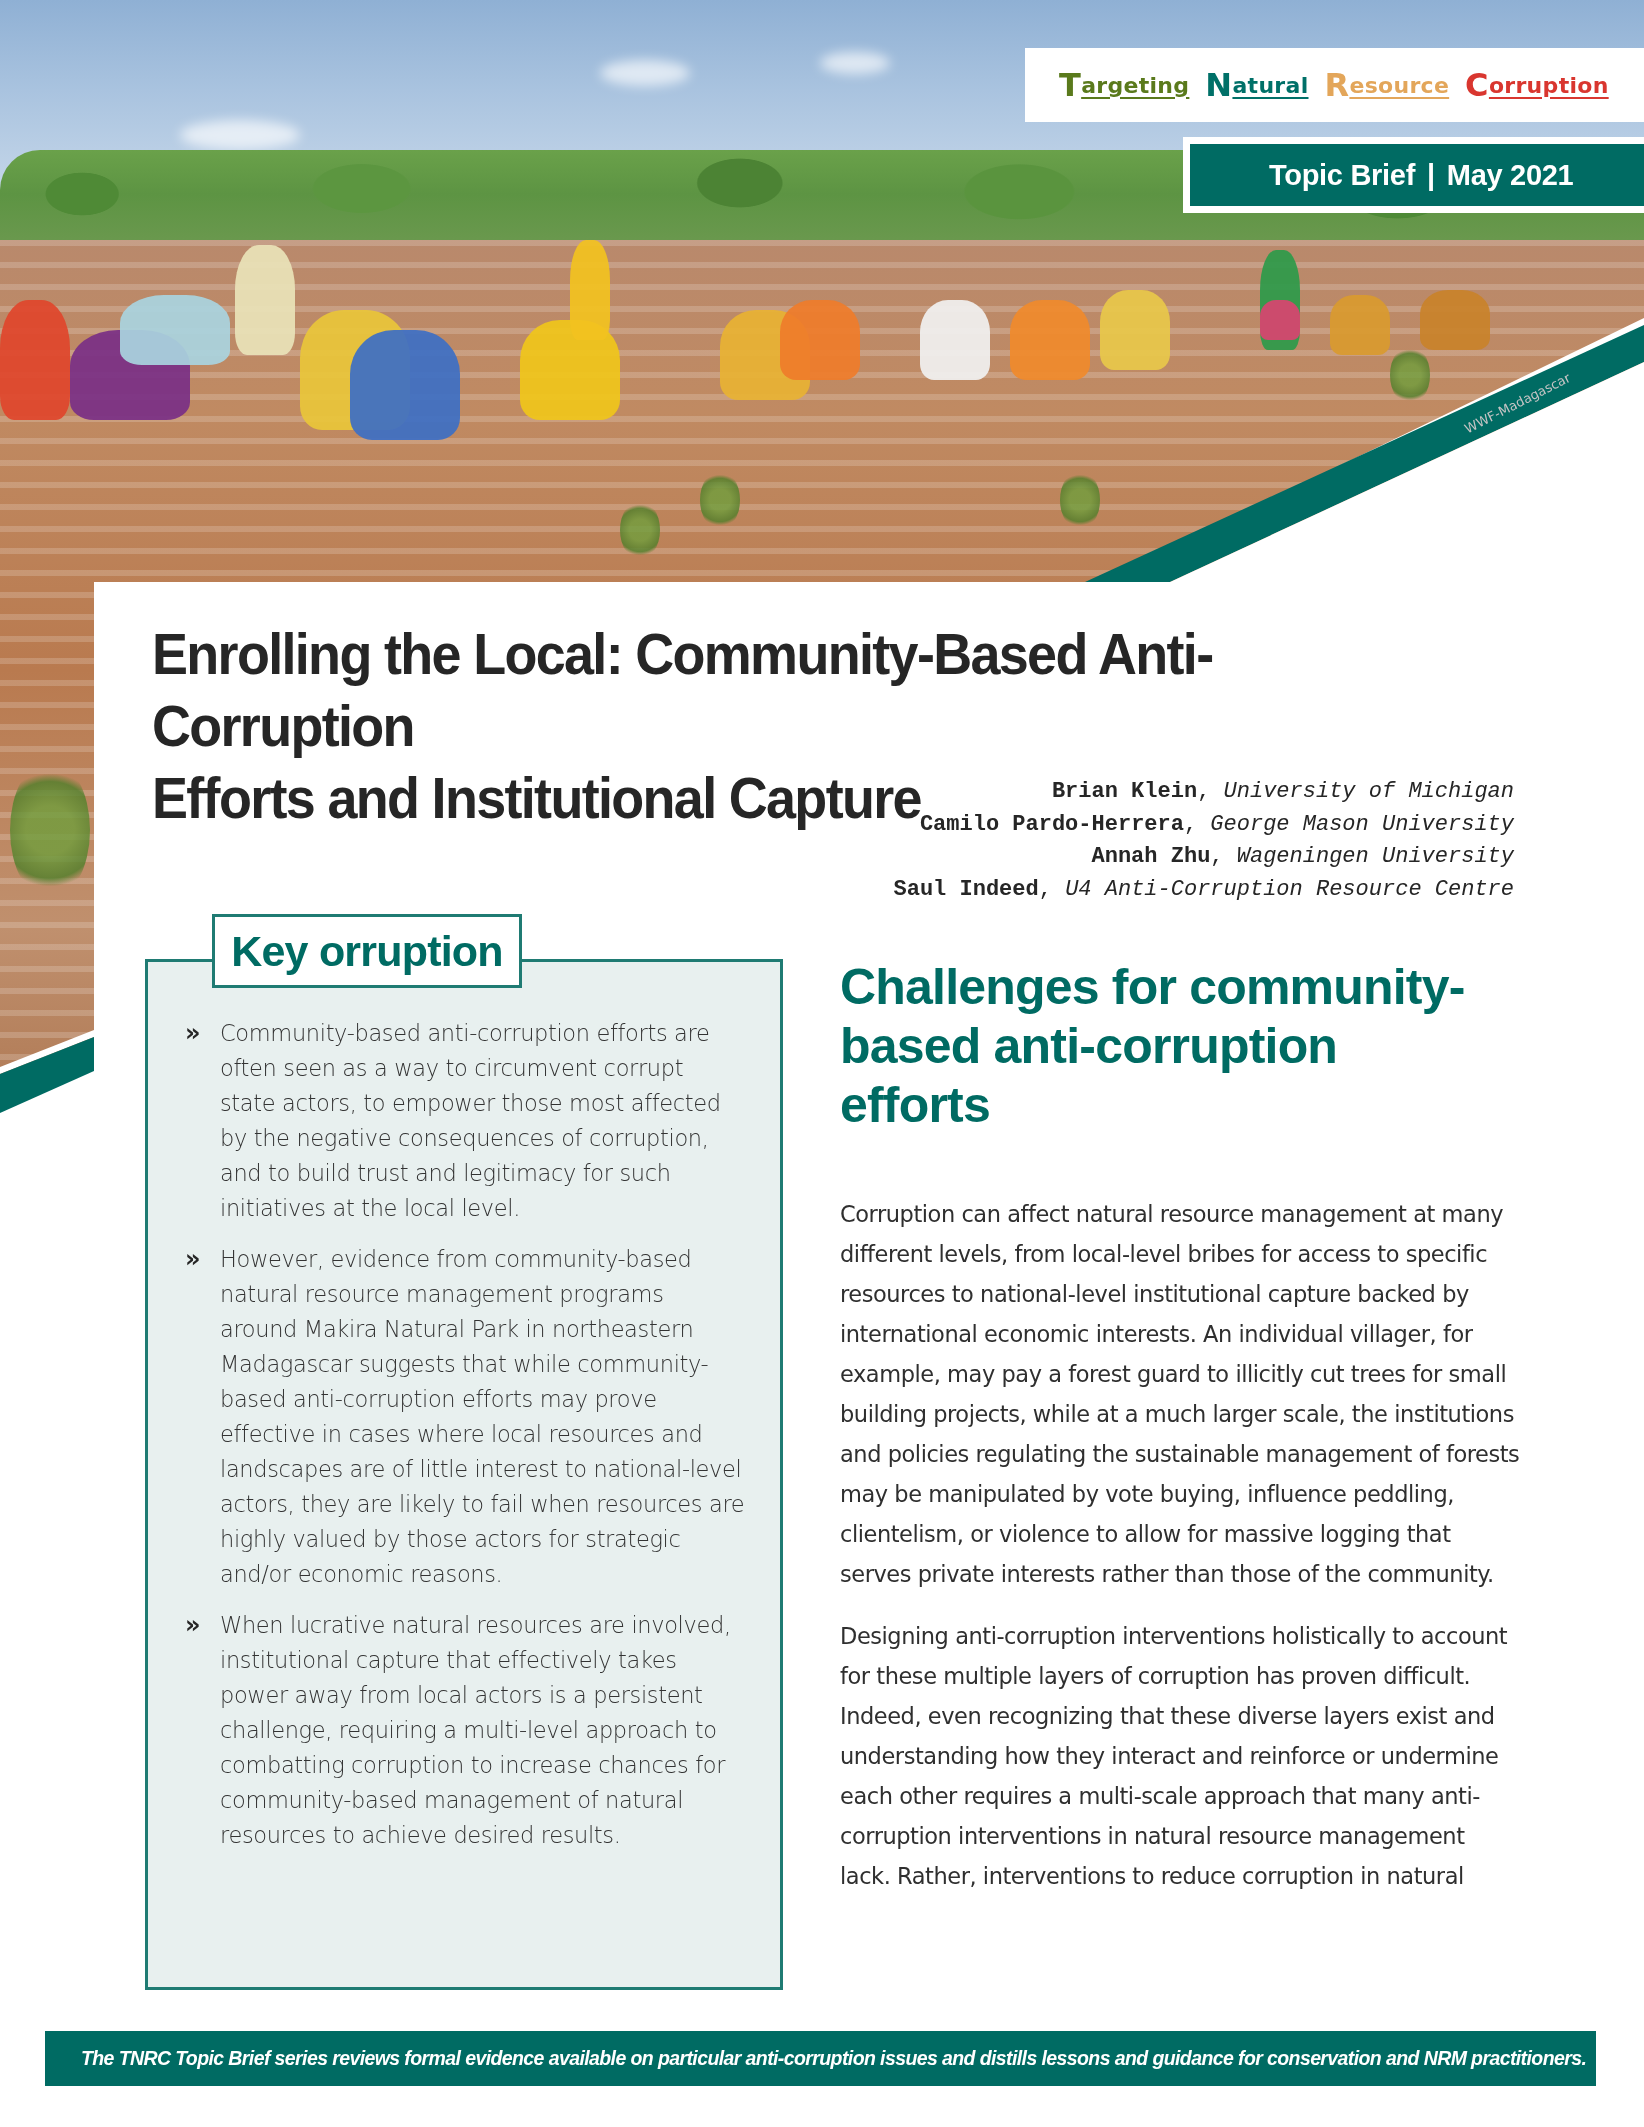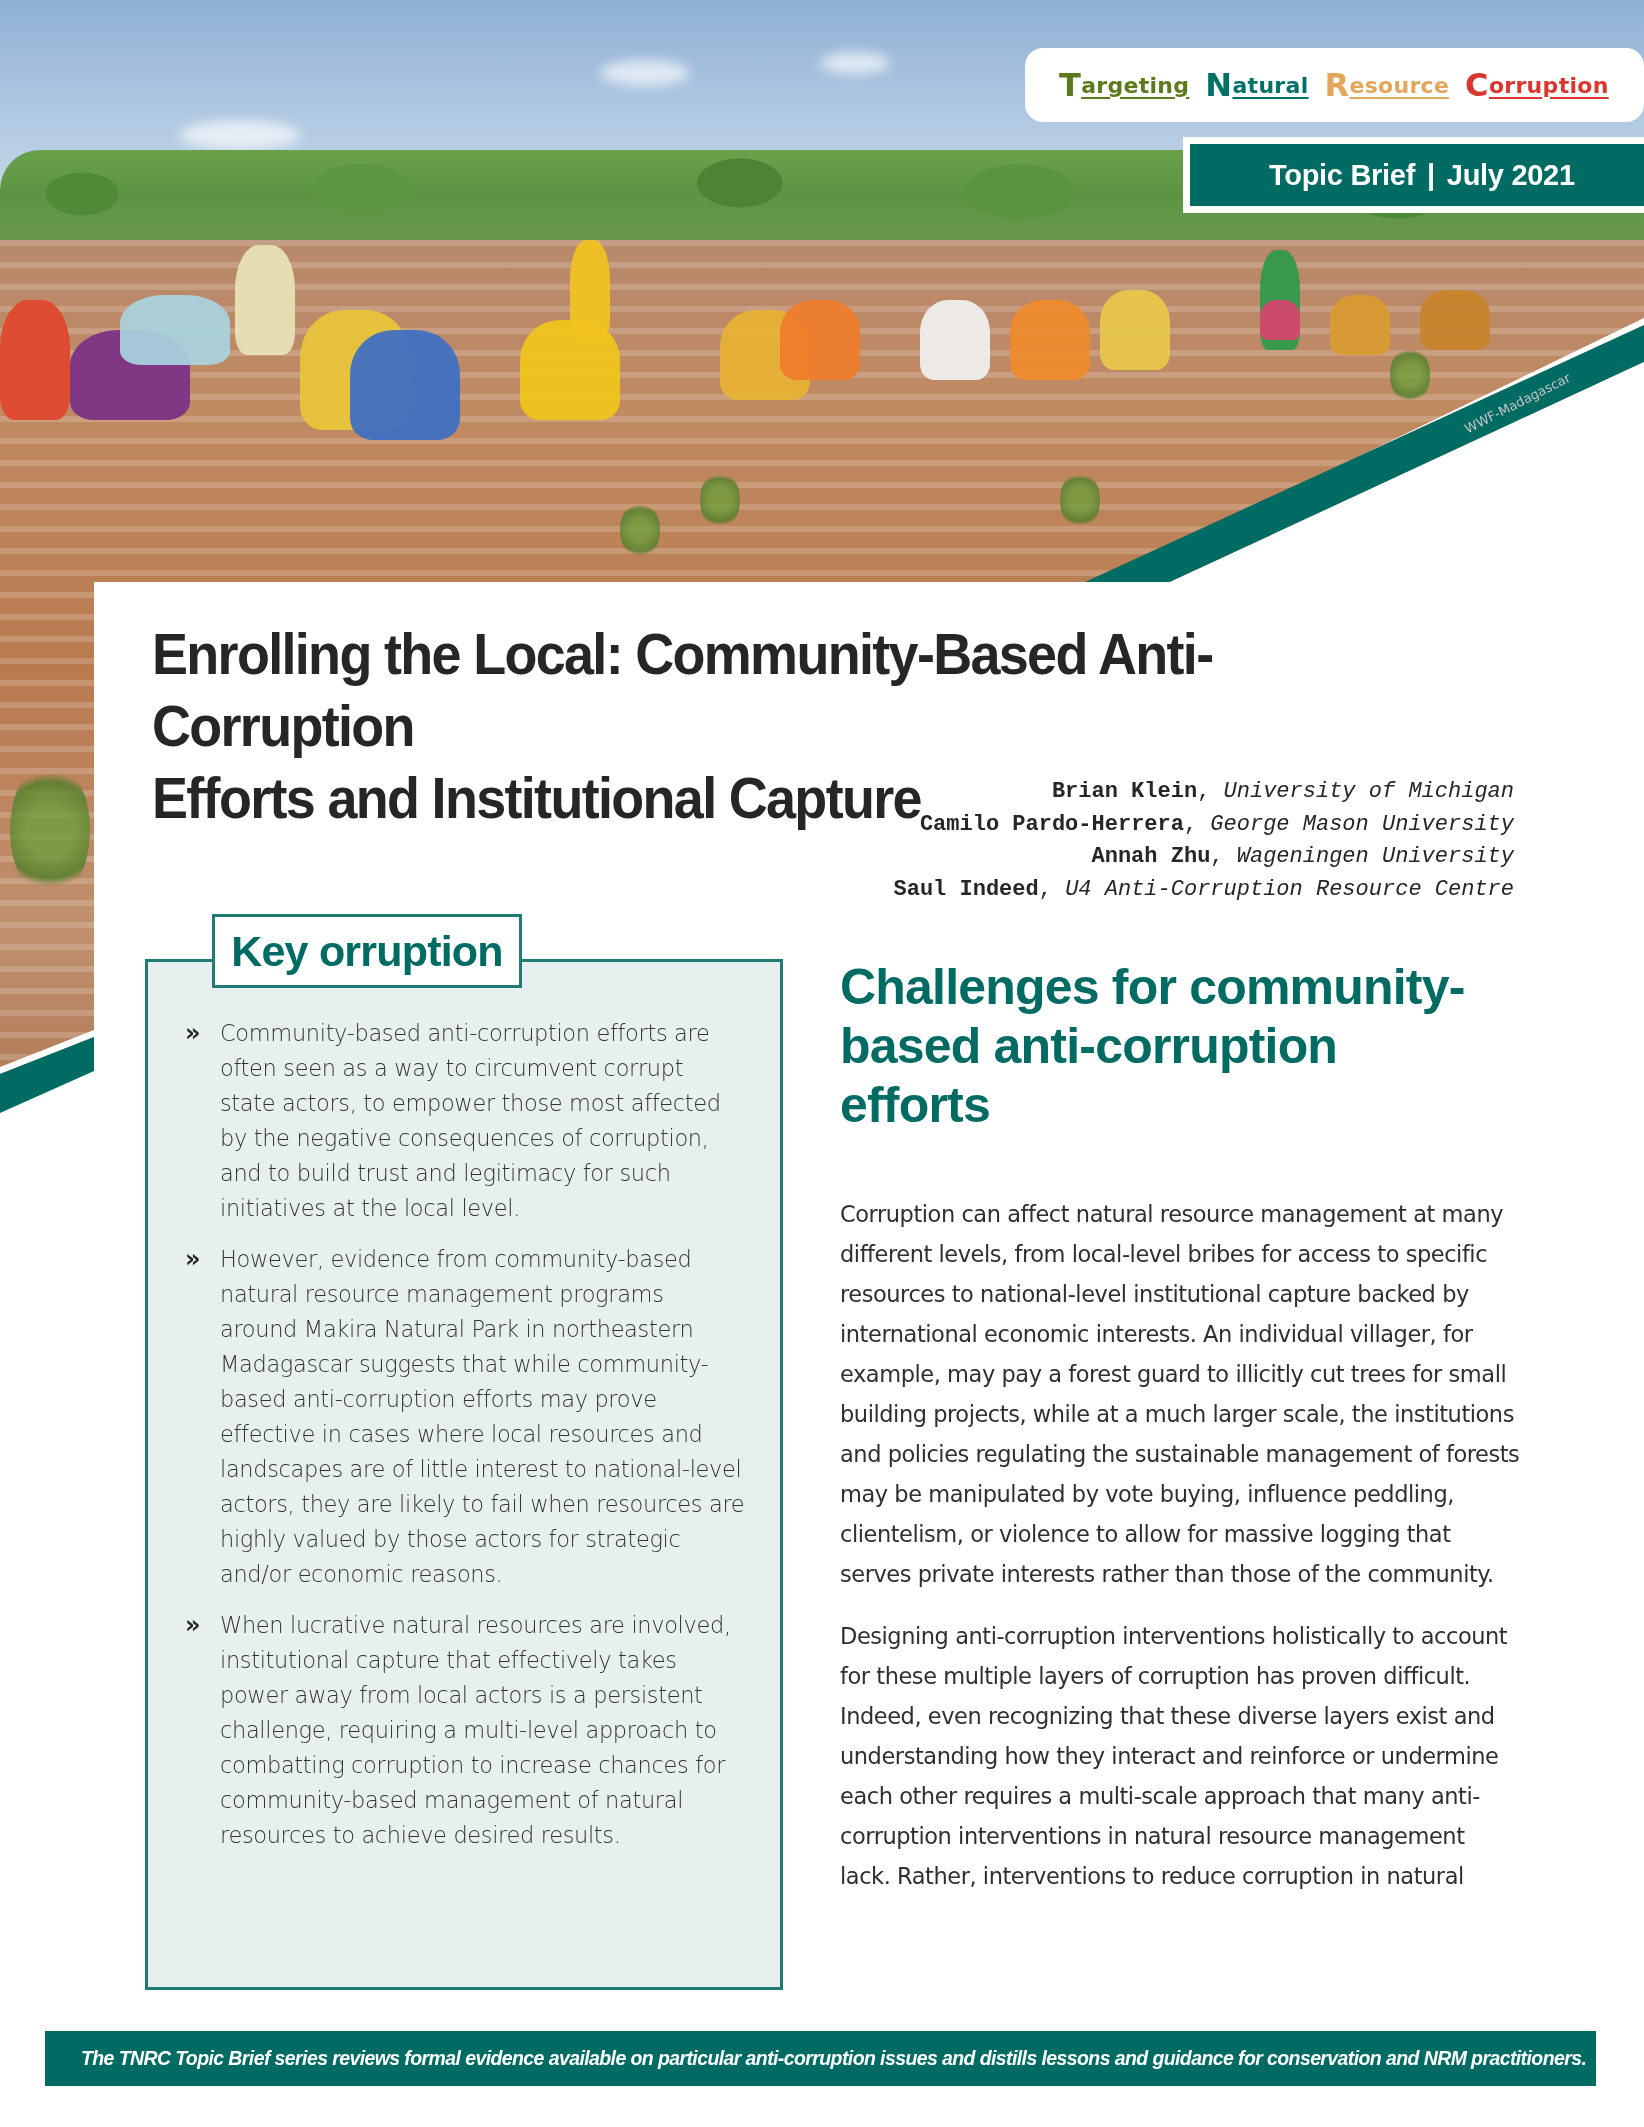--- a/index.html
+++ b/index.html
@@ -23,21 +23,21 @@
   .field { position: absolute; left: 0; top: 240px; width: 100%; height: 860px;
     background:
       repeating-linear-gradient(180deg, rgba(255,255,255,0.18) 0px, rgba(255,255,255,0.18) 6px, transparent 6px, transparent 22px),
       linear-gradient(180deg, #b9896c 0%, #c08a62 20%, #b97a4f 50%, #c0906e 80%, #b07a55 100%); }
   .figure { position: absolute; border-radius: 40% 40% 20% 20%; opacity: 0.92; }
   .sprout { position: absolute; width: 40px; height: 60px; border-radius: 50%;
     background: radial-gradient(circle, #6f9e3c 30%, #4f7f2a 60%, transparent 70%); opacity: 0.8; }
 
   
   .logo-box { position: absolute; left: 1025px; top: 48px; width: 619px; height: 74px; background: #ffffff;
-    display: flex; align-items: center; padding-left: 34px; box-sizing: border-box; border-radius: 18px; }
+    display: flex; align-items: center; padding-left: 34px; box-sizing: border-box; }
   .logo { font-family: "DejaVu Sans", sans-serif; font-size: 22px; font-weight: bold; letter-spacing: 0.3px; white-space: nowrap; }
   .logo .word { text-decoration: underline; text-decoration-thickness: 2px; text-underline-offset: 4px; margin-right: 8px; }
   .logo .cap { font-size: 32px; text-decoration: none; display: inline-block; vertical-align: -3px; }
   .date-box { position: absolute; left: 1183px; top: 137px; width: 461px; height: 76px; background: #ffffff; }
   .date-inner { position: absolute; left: 7px; top: 7px; right: 0; bottom: 7px; background: #006b63;
     color: #ffffff; font-family: "Liberation Sans", sans-serif; font-weight: bold; font-size: 29px;
     display: flex; align-items: center; padding-left: 79px; letter-spacing: -0.3px; }
 
   
   .stripe-svg { position: absolute; left: 0; top: 0; }
@@ -125,21 +125,21 @@
     <span class="word" style="color:#007068;"><span class="cap">N</span><span>atural</span></span>
     <span class="word" style="color:#e3a65a;"><span class="cap">R</span><span>esource</span></span>
     <span class="word" style="color:#d9362f;"><span class="cap">C</span><span>orruption</span></span>
   </div>
 </div>
 
 <div class="date-box">
   <div class="date-inner">
     <span>Topic Brief</span>
     <span style="margin:0 12px;">|</span>
-    <span>July 2021</span>
+    <span>May 2021</span>
   </div>
 </div>
 
 <h1 class="title">
   <span>Enrolling the Local: Community-Based Anti-Corruption</span><br>
   <span>Efforts and Institutional Capture</span>
 </h1>
 
 <div class="authors">
   <div><span class="name">Brian Klein</span>, <span class="aff">University of Michigan</span></div>

